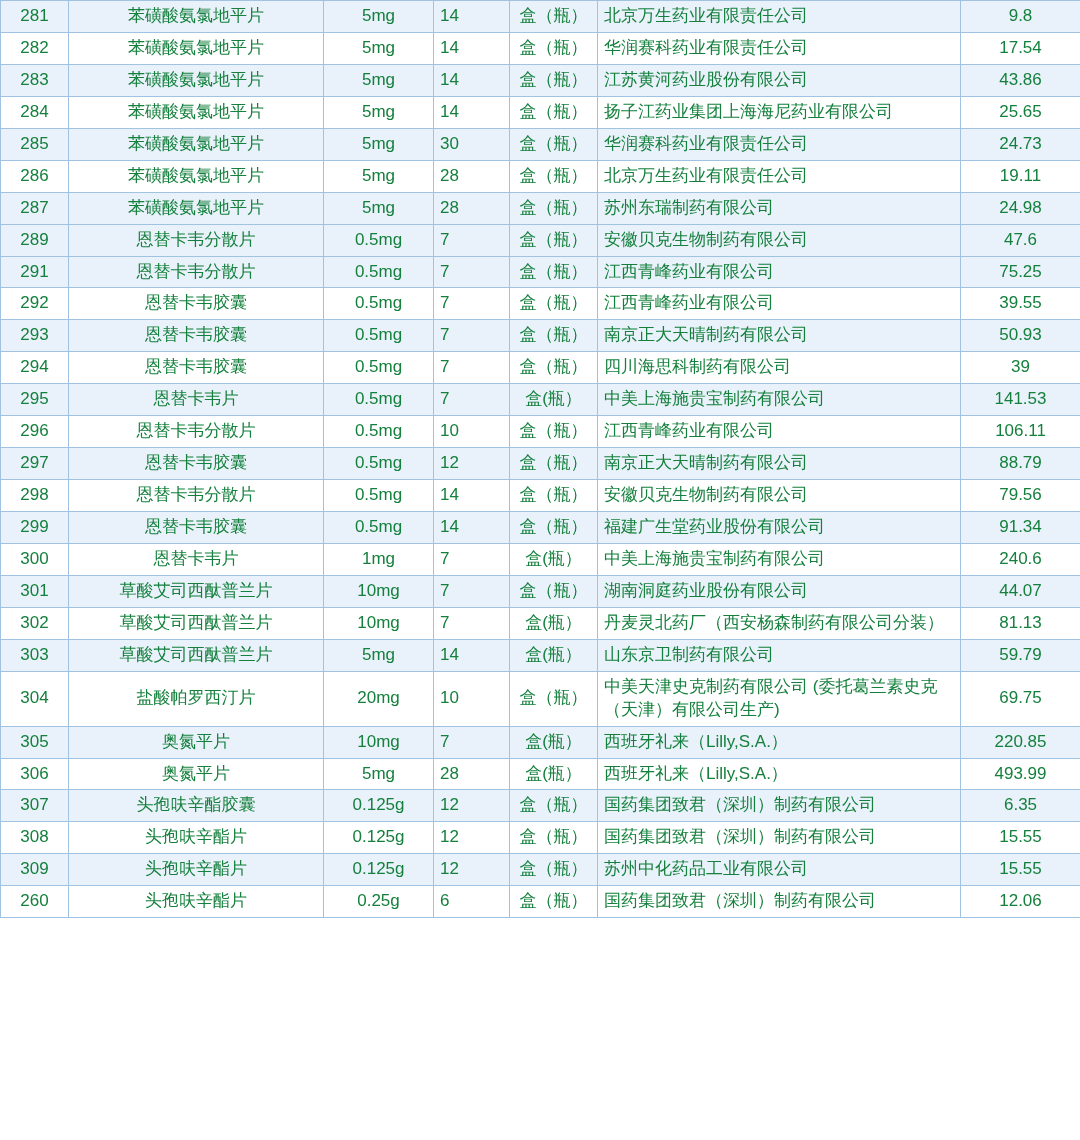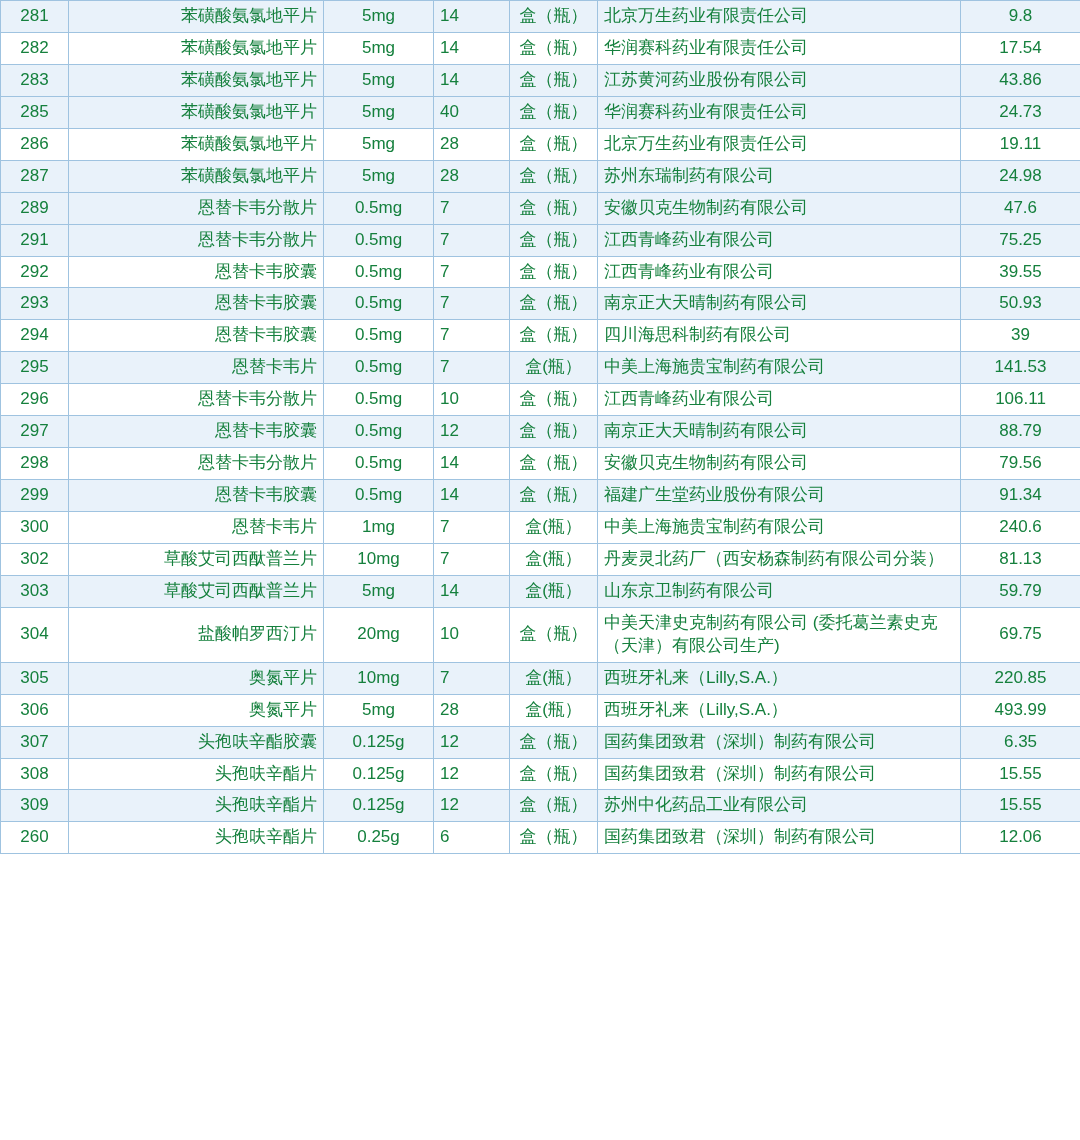--- a/index.html
+++ b/index.html
@@ -27,21 +27,21 @@
   
   col.c-idx   { width: 68px; }
   col.c-name  { width: 255px; }
   col.c-spec  { width: 110px; }
   col.c-qty   { width: 76px; }
   col.c-unit  { width: 88px; }
   col.c-maker { width: 363px; }
   col.c-price { width: 120px; }
 
   td.idx   { text-align: center; }
-  td.name  { text-align: right; padding-left: 9px; }
+  td.name  { text-align: center; padding-left: 9px; }
   td.spec  { text-align: center; }
   td.qty   { text-align: left; }
   td.unit  { text-align: center; }
   td.maker { text-align: left; padding-left: 9px; }
   td.price { text-align: center; }
 
   tr.alt td { background: #e9f2fa; }
   tr.plain td { background: #ffffff; }
 </style>
 </head>
@@ -78,25 +78,34 @@
       </tr>
       <tr class="alt">
         <td class="idx">283</td>
         <td class="name">苯磺酸氨氯地平片</td>
         <td class="spec">5mg</td>
         <td class="qty">14</td>
         <td class="unit">盒（瓶）</td>
         <td class="maker">江苏黄河药业股份有限公司</td>
         <td class="price">43.86</td>
       </tr>
+      <tr class="plain">
+        <td class="idx">284</td>
+        <td class="name">苯磺酸氨氯地平片</td>
+        <td class="spec">5mg</td>
+        <td class="qty">14</td>
+        <td class="unit">盒（瓶）</td>
+        <td class="maker">扬子江药业集团上海海尼药业有限公司</td>
+        <td class="price">25.65</td>
+      </tr>
       <tr class="alt">
         <td class="idx">285</td>
         <td class="name">苯磺酸氨氯地平片</td>
         <td class="spec">5mg</td>
-        <td class="qty">40</td>
+        <td class="qty">30</td>
         <td class="unit">盒（瓶）</td>
         <td class="maker">华润赛科药业有限责任公司</td>
         <td class="price">24.73</td>
       </tr>
       <tr class="plain">
         <td class="idx">286</td>
         <td class="name">苯磺酸氨氯地平片</td>
         <td class="spec">5mg</td>
         <td class="qty">28</td>
         <td class="unit">盒（瓶）</td>
@@ -203,20 +212,29 @@
         <td class="price">91.34</td>
       </tr>
       <tr class="plain">
         <td class="idx">300</td>
         <td class="name">恩替卡韦片</td>
         <td class="spec">1mg</td>
         <td class="qty">7</td>
         <td class="unit">盒(瓶）</td>
         <td class="maker">中美上海施贵宝制药有限公司</td>
         <td class="price">240.6</td>
+      </tr>
+      <tr class="alt">
+        <td class="idx">301</td>
+        <td class="name">草酸艾司西酞普兰片</td>
+        <td class="spec">10mg</td>
+        <td class="qty">7</td>
+        <td class="unit">盒（瓶）</td>
+        <td class="maker">湖南洞庭药业股份有限公司</td>
+        <td class="price">44.07</td>
       </tr>
       <tr class="plain">
         <td class="idx">302</td>
         <td class="name">草酸艾司西酞普兰片</td>
         <td class="spec">10mg</td>
         <td class="qty">7</td>
         <td class="unit">盒(瓶）</td>
         <td class="maker">丹麦灵北药厂（西安杨森制药有限公司分装）</td>
         <td class="price">81.13</td>
       </tr>

